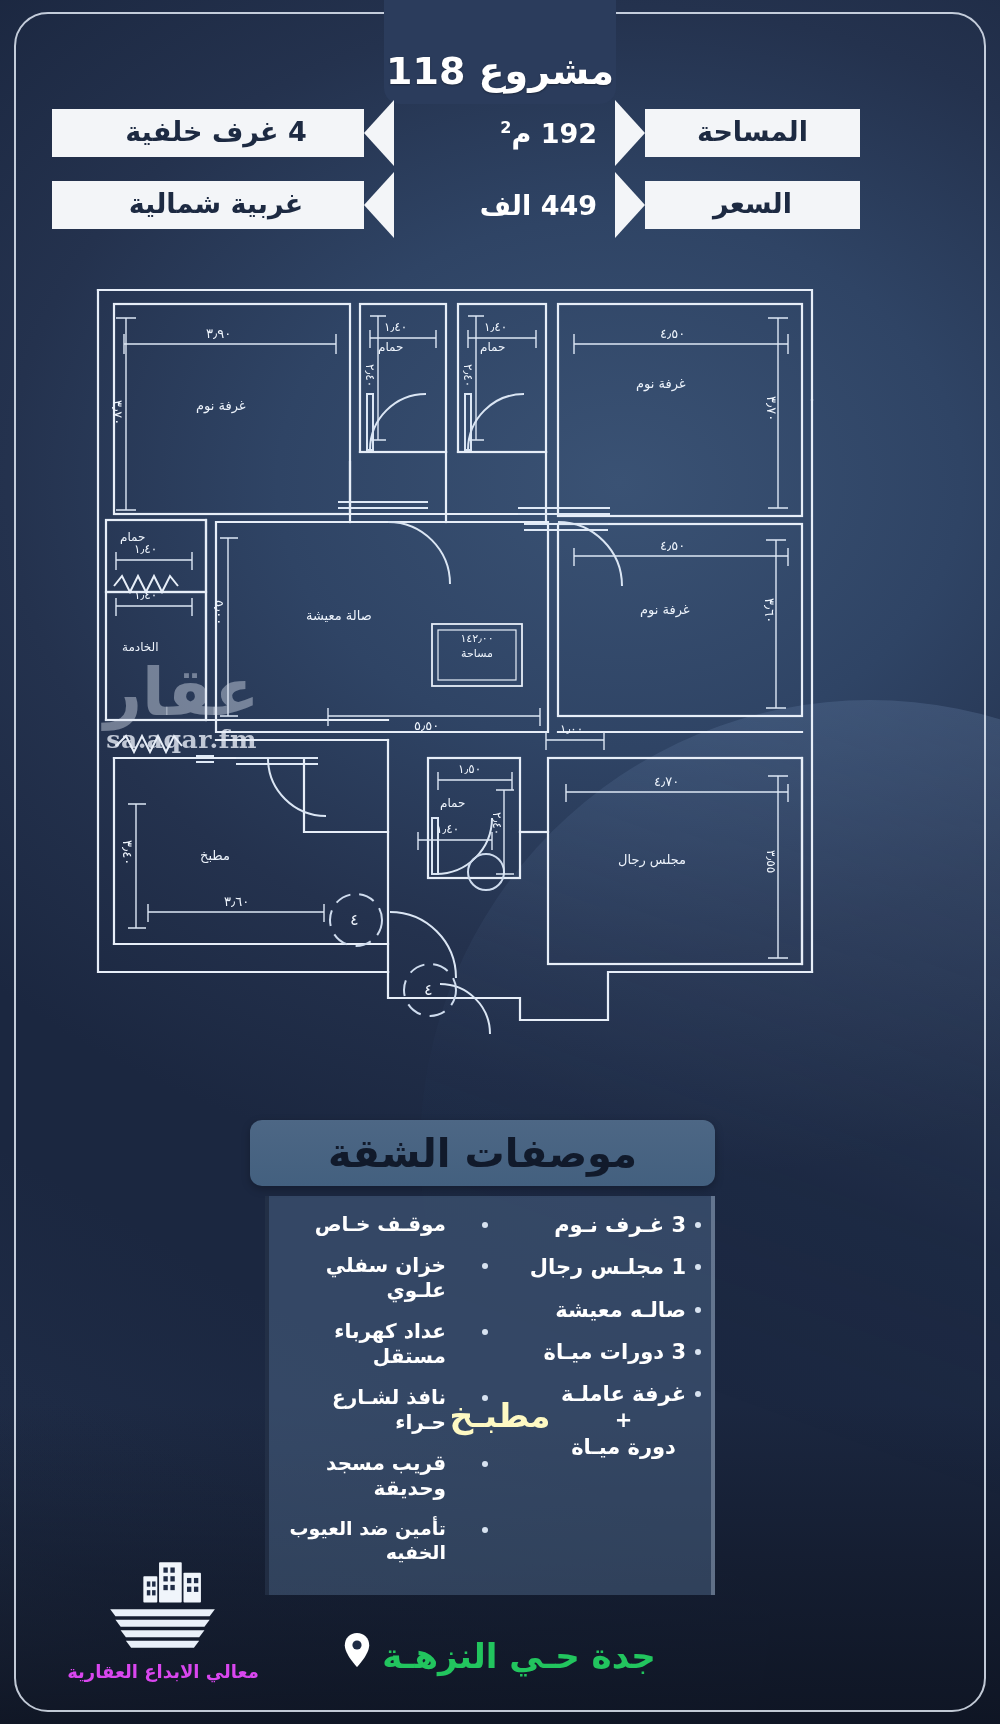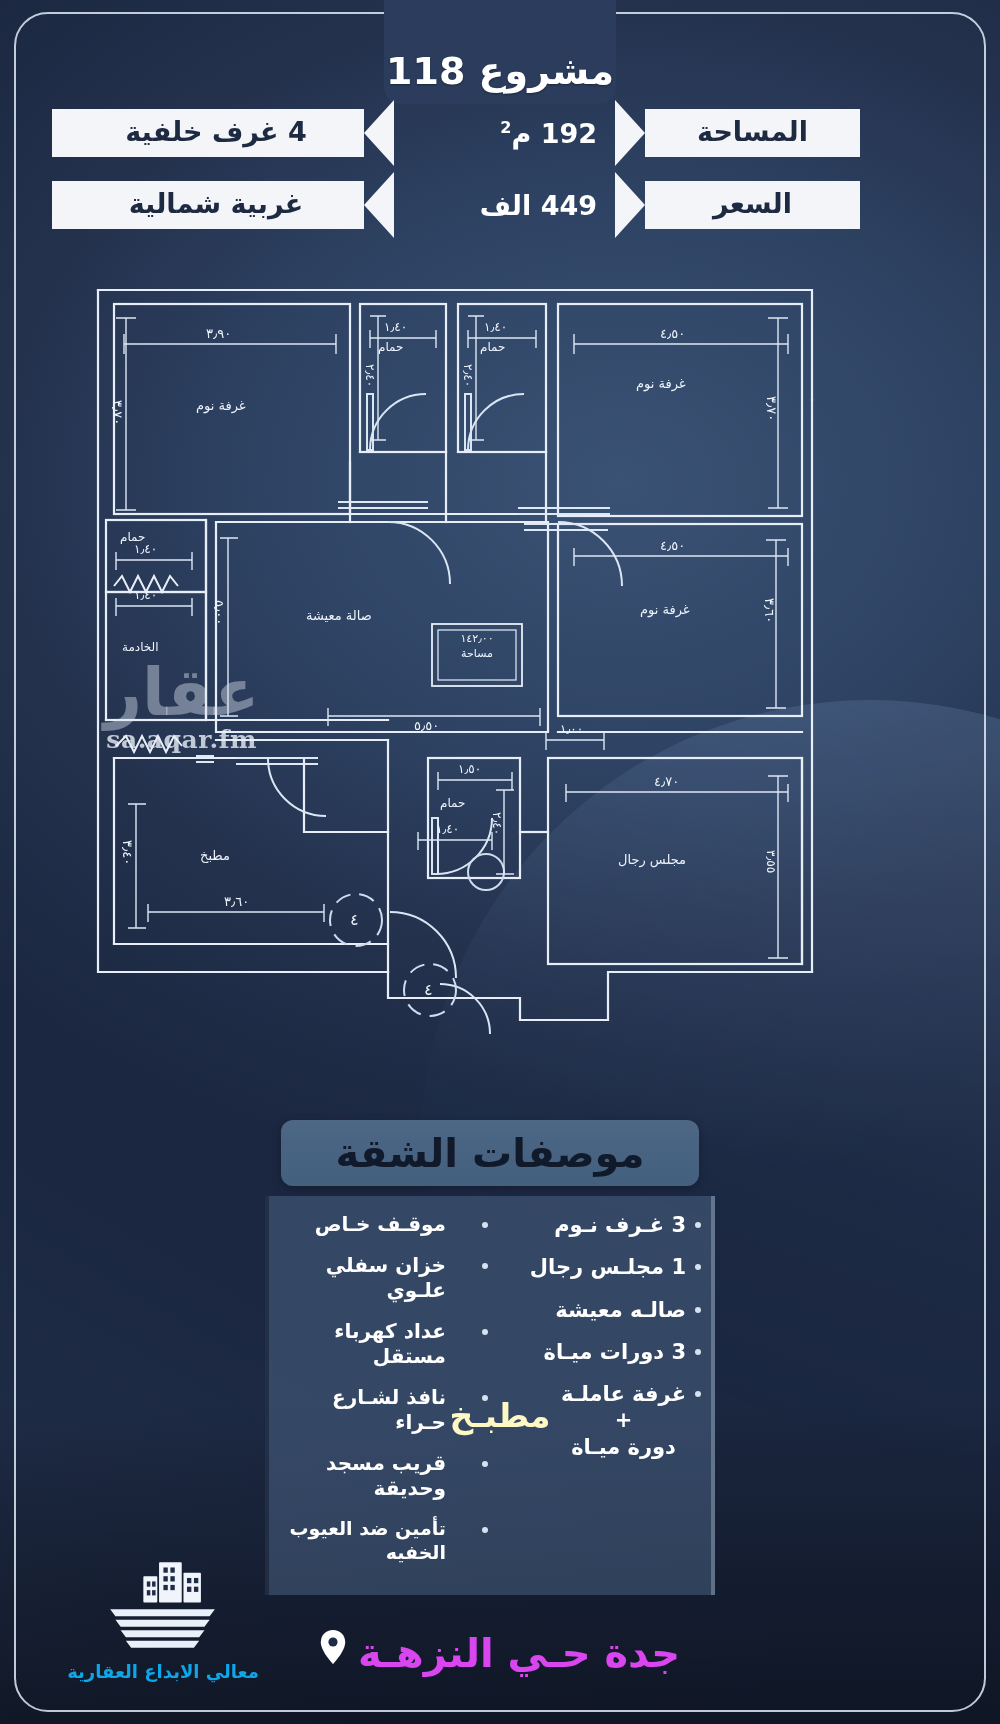--- a/index.html
+++ b/index.html
@@ -116,21 +116,21 @@
     letter-spacing: .5px; direction: ltr;
   }
 
   
   #specs-panel {
     position: absolute; left: 265px; top: 1120px;
     width: 450px; z-index: 6;
   }
   .specs-title {
     position: relative; margin: 0 auto;
-    width: 418px; height: 66px;
+    width: 465px; height: 66px;
     background: linear-gradient(180deg, #4a6displaced 0%, #46617f 100%);
     background: linear-gradient(180deg, #4d6785 0%, #43607f 100%);
     border-radius: 12px;
     display: flex; align-items: center; justify-content: center;
     box-shadow: 0 3px 8px rgba(0,0,0,.25);
   }
   .specs-title span {
     color: #111a2b; font-size: 40px; font-weight: bold; letter-spacing: .5px;
   }
   .specs-body {
@@ -164,31 +164,31 @@
     color: #fef9c3; font-size: 33px; font-weight: bold; letter-spacing: 3px;
   }
 
   
   #logo-block {
     position: absolute; left: 48px; bottom: 42px;
     width: 230px; text-align: center; z-index: 7;
   }
   #logo-block .logo-mark { height: 96px; display:block; margin: 0 auto; }
   #logo-block .logo-text {
-    margin-top: 8px; color: #0ea5e9;
+    margin-top: 8px; color: #d946ef;
     font-size: 18px; font-weight: bold; letter-spacing: .4px;
   }
 
   #location-block {
     position: absolute; left: 0; right: 0; bottom: 48px;
     display: flex; align-items: center; justify-content: center;
     gap: 12px; z-index: 7;
   }
   #location-block .loc-text {
-    color: #d946ef; font-size: 40px; font-weight: bold; letter-spacing: 3px; margin-top: 12px;
+    color: #22c55e; font-size: 34px; font-weight: bold; letter-spacing: 3px; margin-top: 12px;
   }
   .pin { width: 26px; height: 34px; display: block; }
 </style>
 </head>
 <body>
 
 <div class="swoosh sw-right"></div>
 <div class="swoosh sw-bl2"></div>
 <div class="swoosh sw-bl"></div>
 <div class="swoosh sw-bot"></div>

